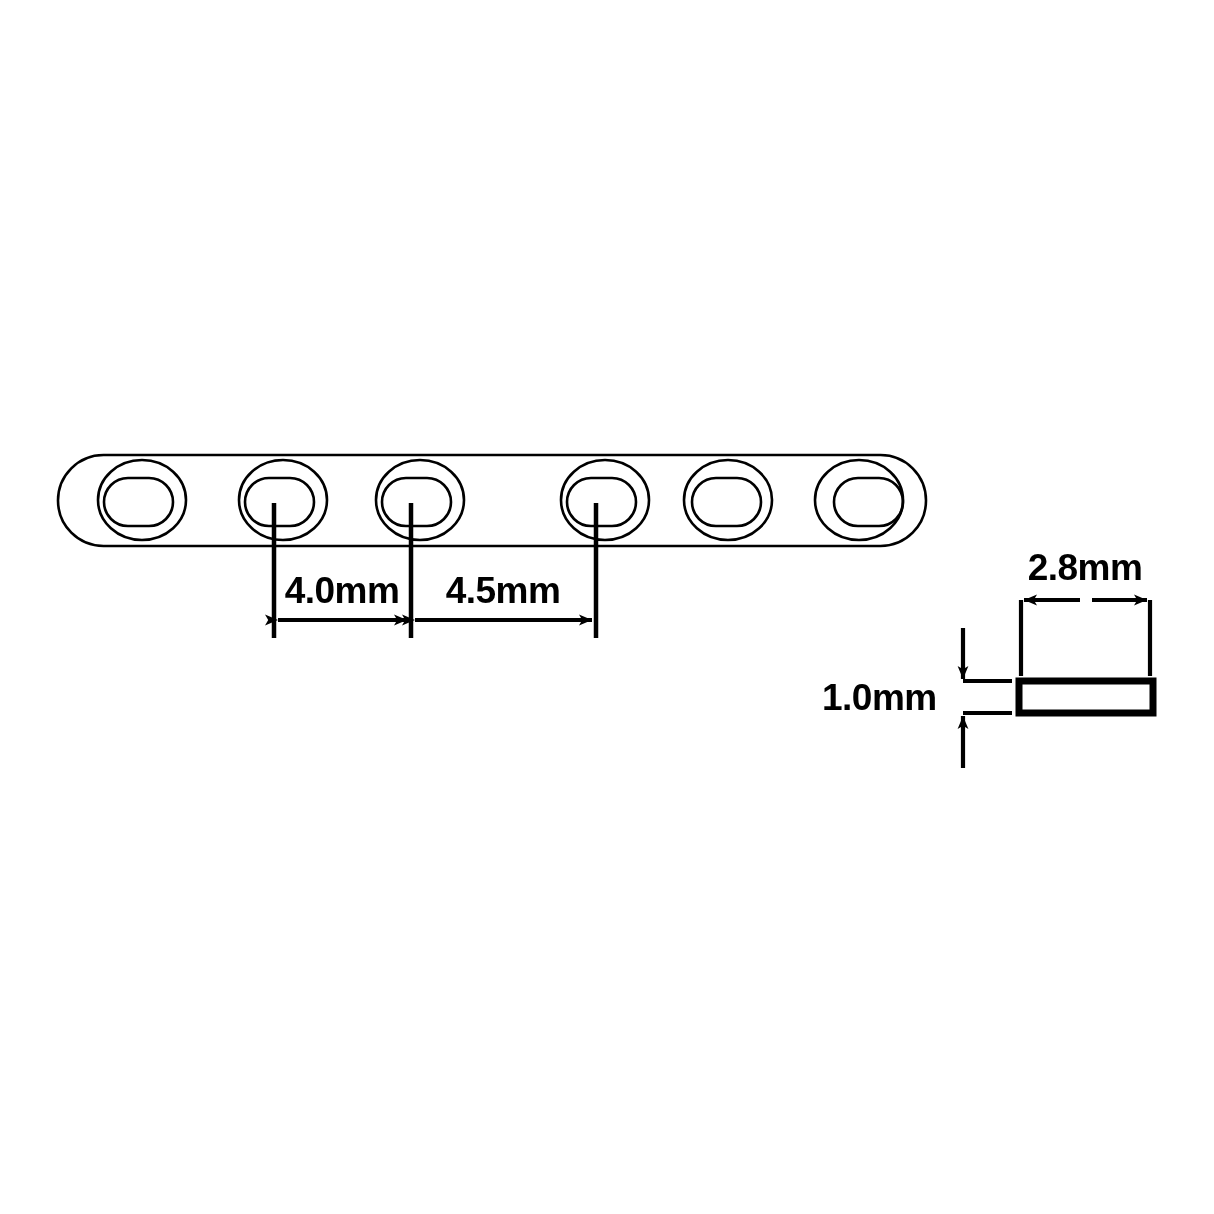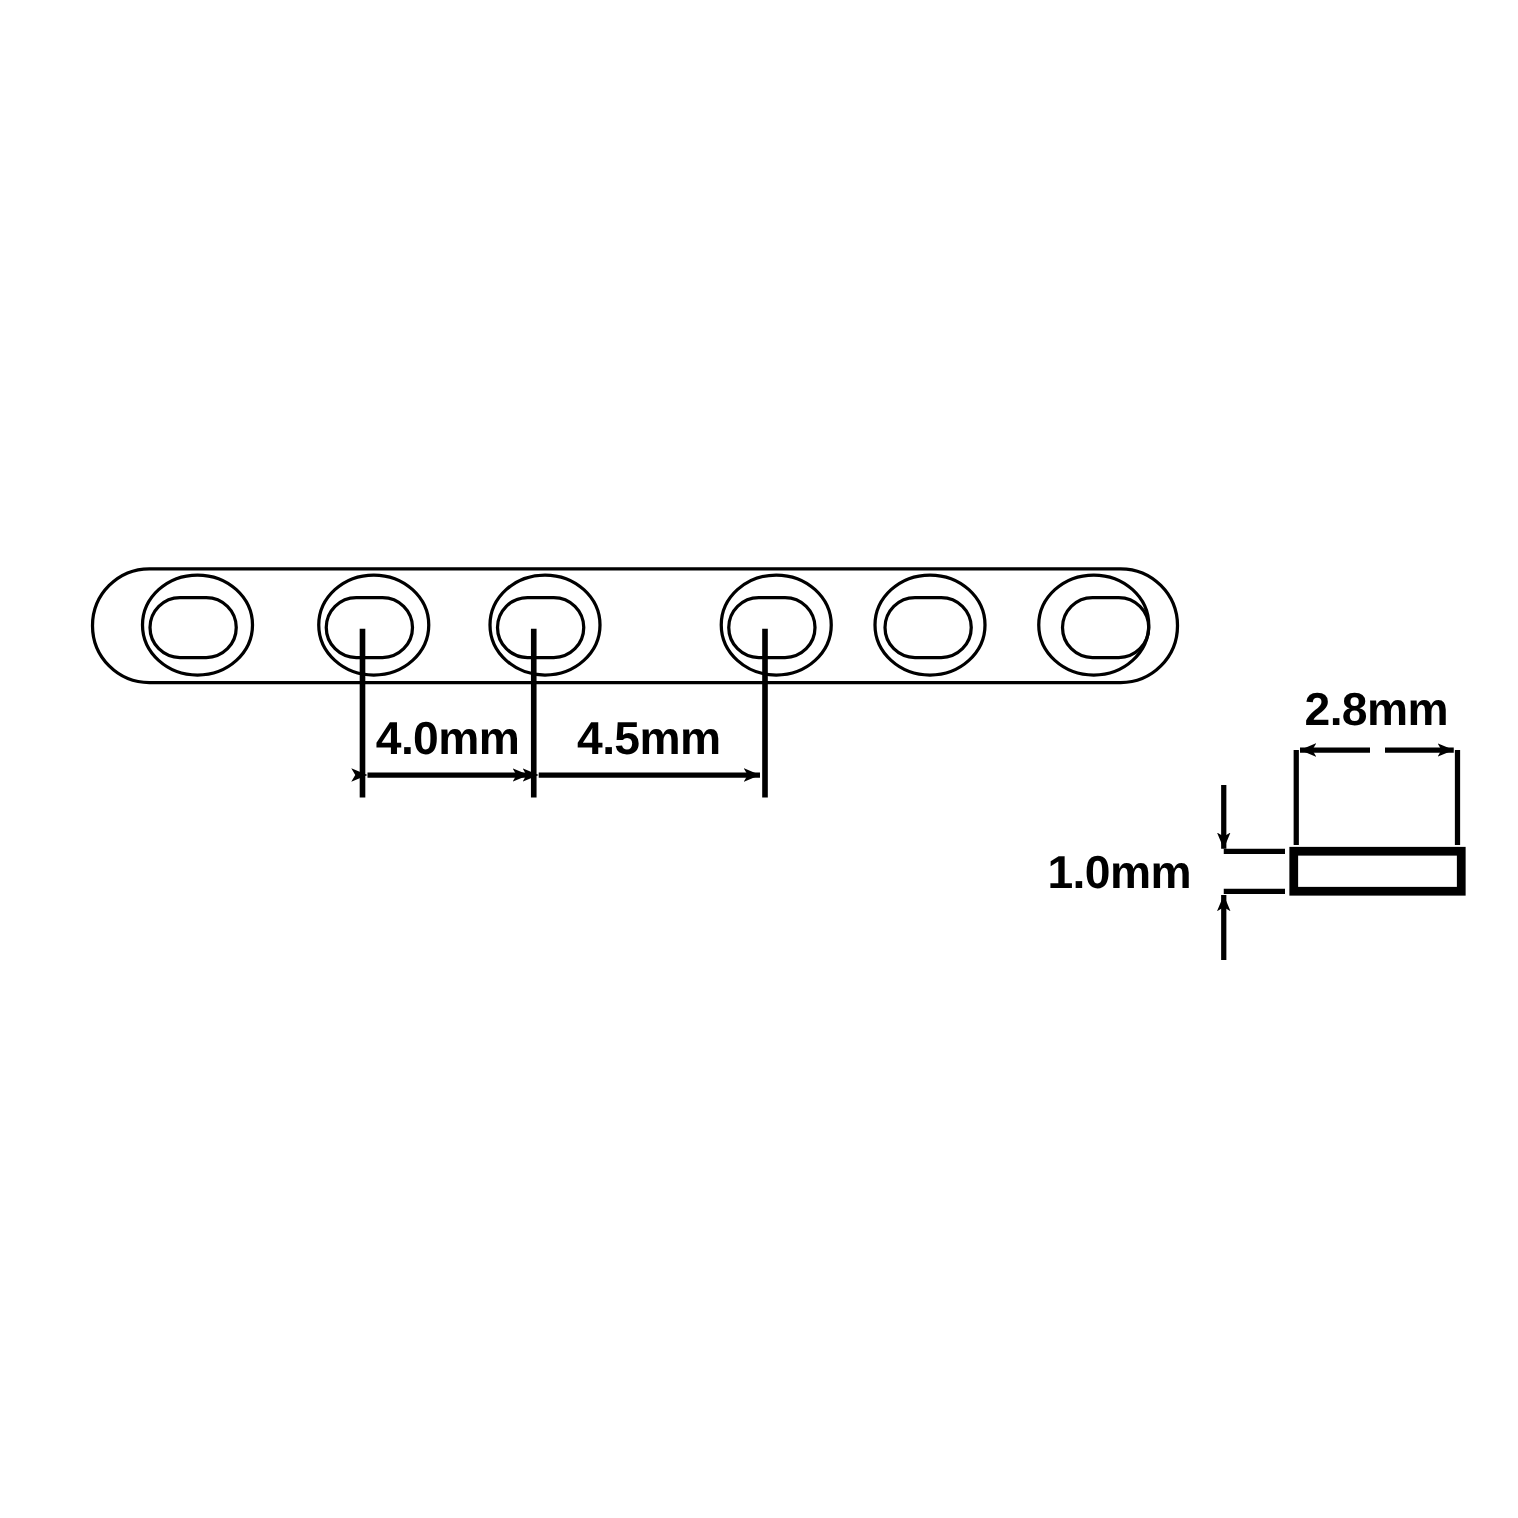--- a/index.html
+++ b/index.html
@@ -10,21 +10,21 @@
   }
   body {
     width: 1214px;
     height: 1214px;
     font-family: "Liberation Sans", sans-serif;
     overflow: hidden;
     position: relative;
   }
   #drawing-root {
     position: absolute;
-    left: 16px;
+    left: 0;
     top: 0;
     width: 998px;
     height: 1214px;
   }
   svg#tech-drawing {
     display: block;
     width: 1214px;
     height: 1214px;
     background: #ffffff;
   }

